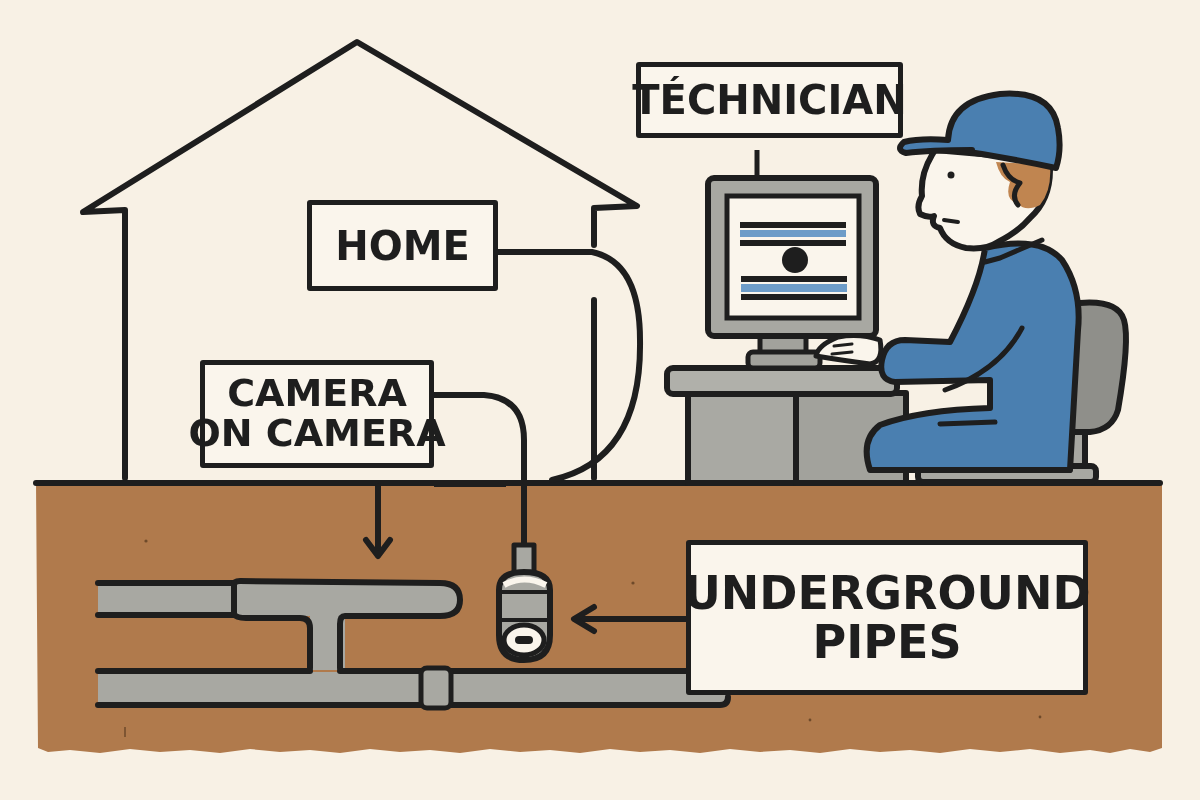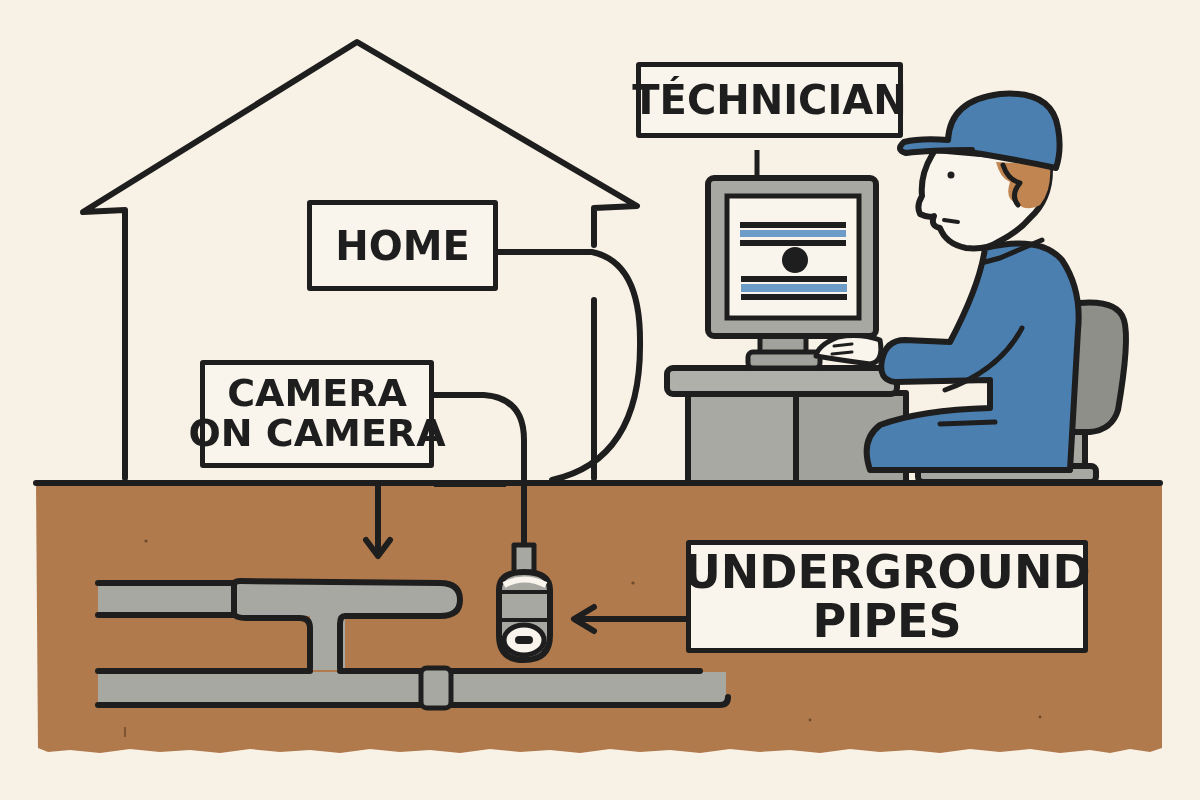--- a/index.html
+++ b/index.html
@@ -22,21 +22,21 @@
       font-family: "DejaVu Sans", sans-serif;
       font-weight: bold;
       text-align: center;
       line-height: 1.05;
       letter-spacing: 0px;
     }
     .label-line { display: block; white-space: nowrap; }
     #label-technician { left: 636px; top: 62px; width: 267px; height: 76px; font-size: 40px; }
     #label-home { left: 307px; top: 200px; width: 191px; height: 91px; font-size: 40px; }
     #label-camera { left: 200px; top: 348px; width: 234px; height: 108px; font-size: 38px; margin-top: 12px; }
-    #label-pipes { left: 686px; top: 540px; width: 402px; height: 113px; font-size: 46px; }
+    #label-pipes { left: 686px; top: 540px; width: 402px; height: 155px; font-size: 46px; }
   </style>
 </head>
 <body>
 
 <svg id="scene" viewBox="0 0 1200 800" width="1200" height="800" xmlns="http://www.w3.org/2000/svg">
 
   <g>
     <path d="M36,482 L1162,482 L1162,748 L1150,752 L1130,749 L1110,753 L1090,750 L1060,753 L1030,749 L1000,752 L970,749 L940,753 L910,750 L880,752 L850,749 L820,753 L790,750 L760,752 L730,749 L700,753 L670,750 L640,752 L610,749 L580,753 L550,750 L520,752 L490,749 L460,753 L430,750 L400,752 L370,749 L340,753 L310,750 L280,752 L250,749 L220,753 L190,750 L160,752 L130,749 L100,753 L70,750 L48,752 L38,748 Z" fill="#b07a4c"></path>
     <line x1="36" y1="483" x2="1160" y2="483" stroke="#1e1e1e" stroke-width="6" stroke-linecap="round"></line>
 

